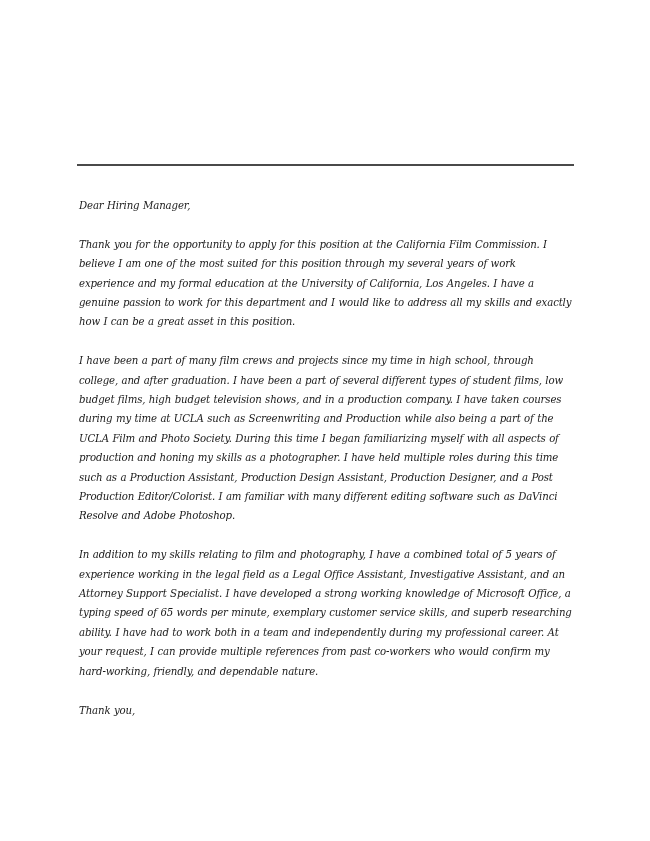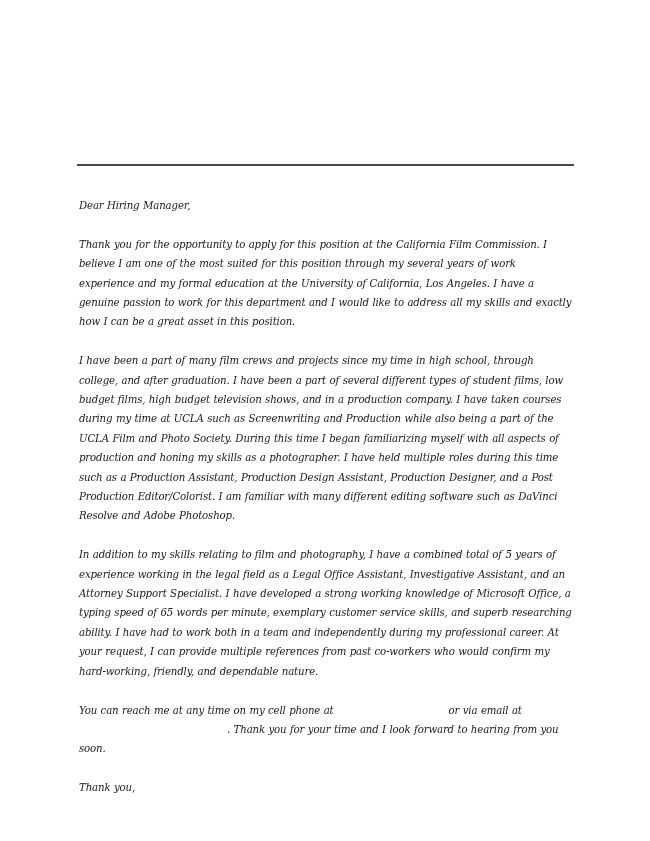--- a/index.html
+++ b/index.html
@@ -63,26 +63,20 @@
 <div class="page">
   <div class="rule"></div>
 
   <div class="letter">
     <p class="salutation">Dear Hiring Manager,</p>
 
     <p>Thank you for the opportunity to apply for this position at the California Film Commission. I believe I am one of the most suited for this position through my several years of work experience and my formal education at the University of California, Los Angeles. I have a genuine passion to work for this department and I would like to address all my skills and exactly how I can be a great asset in this position.</p>
     <p>I have been a part of many film crews and projects since my time in high school, through college, and after graduation. I have been a part of several different types of student films, low budget films, high budget television shows, and in a production company. I have taken courses during my time at UCLA such as Screenwriting and Production while also being a part of the UCLA Film and Photo Society. During this time I began familiarizing myself with all aspects of production and honing my skills as a photographer. I have held multiple roles during this time such as a Production Assistant, Production Design Assistant, Production Designer, and a Post Production Editor/Colorist. I am familiar with many different editing software such as DaVinci Resolve and Adobe Photoshop.</p>
     <p>In addition to my skills relating to film and photography, I have a combined total of 5 years of experience working in the legal field as a Legal Office Assistant, Investigative Assistant, and an Attorney Support Specialist. I have developed a strong working knowledge of Microsoft Office, a typing speed of 65 words per minute, exemplary customer service skills, and superb researching ability. I have had to work both in a team and independently during my professional career. At your request, I can provide multiple references from past co-workers who would confirm my hard-working, friendly, and dependable nature.</p>
 
-    <p>
-      <span>You can reach me at any time on my cell phone at</span>
-      <span class="redacted redacted-phone"></span>
-      <span>or via email at</span><br>
-      <span class="redacted redacted-email"></span><span>. Thank you for your time and I look forward to hearing from you soon.</span>
-    </p>
 
     <div class="closing">
       <p class="closing-line">Thank you,</p>
       <p>
         <span class="redacted redacted-name"></span>
       </p>
     </div>
   </div>
 </div>
 

